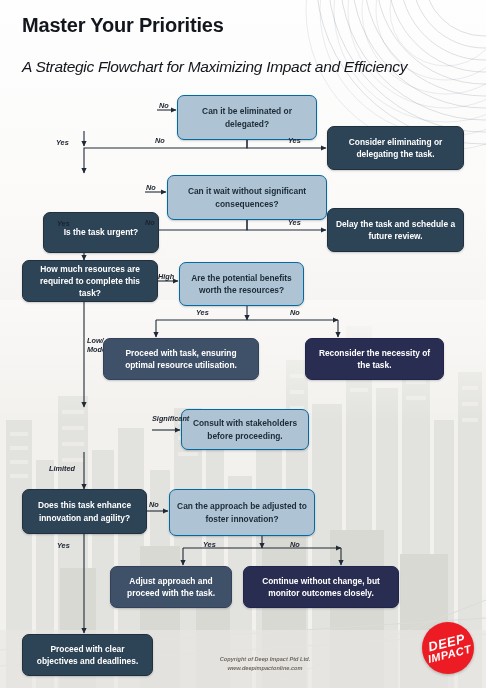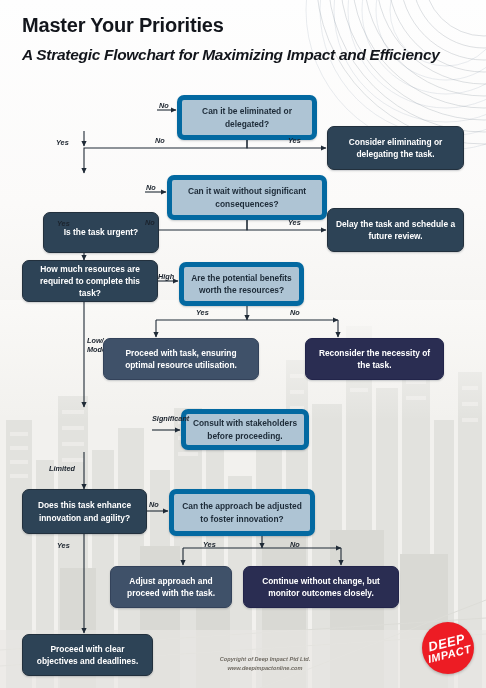--- a/index.html
+++ b/index.html
@@ -32,39 +32,39 @@
   }
   .arcs { position:absolute; right:-10px; top:-18px; width:200px; height:180px; opacity:.95; }
 
   
   .header { position:absolute; left:22px; top:14px; width:450px; }
   .title {
     font-size:20px; font-weight:bold; color:#13161c; letter-spacing:-0.2px;
     line-height:1.15;
   }
   .subtitle {
-    font-size:15.5px; font-weight:bold; font-style:italic; color:#13161c;
-    margin-top:9px; letter-spacing:-0.3px; line-height:1.15;
+    font-size:15.5px; font-weight:normal; font-style:italic; color:#13161c;
+    margin-top:21px; letter-spacing:-0.3px; line-height:1.15;
   }
 
   
   .flow { position:absolute; left:0; top:0; width:486px; height:688px; }
   .lines { position:absolute; left:0; top:0; }
 
   .node {
     position:absolute;
     border-radius:7px;
     display:flex; align-items:center; justify-content:center;
     text-align:center;
     font-size:8.4px; font-weight:bold; line-height:1.45;
     padding:3px 6px;
     box-shadow:0 1px 2px rgba(25,35,50,0.22);
   }
   .n-dark   { background:#2d4356; color:#ffffff; border:1px solid #22303d; }
-  .n-light  { background:#aec4d4; color:#1d2b38; border:5px solid #0369a1; }
+  .n-light  { background:#aec4d4; color:#1d2b38; border:1px solid #0369a1; }
   .n-slate  { background:#3f5169; color:#ffffff; border:1px solid #33425a; }
   .n-navy   { background:#2a2d52; color:#ffffff; border:1px solid #22244a; }
 
   .elabel {
     position:absolute;
     font-size:7.3px; font-weight:bold; font-style:italic;
     color:#1a222c; white-space:nowrap; line-height:1.25;
   }
   .elabel.two { white-space:normal; text-align:left;margin-left:47px; }
 

